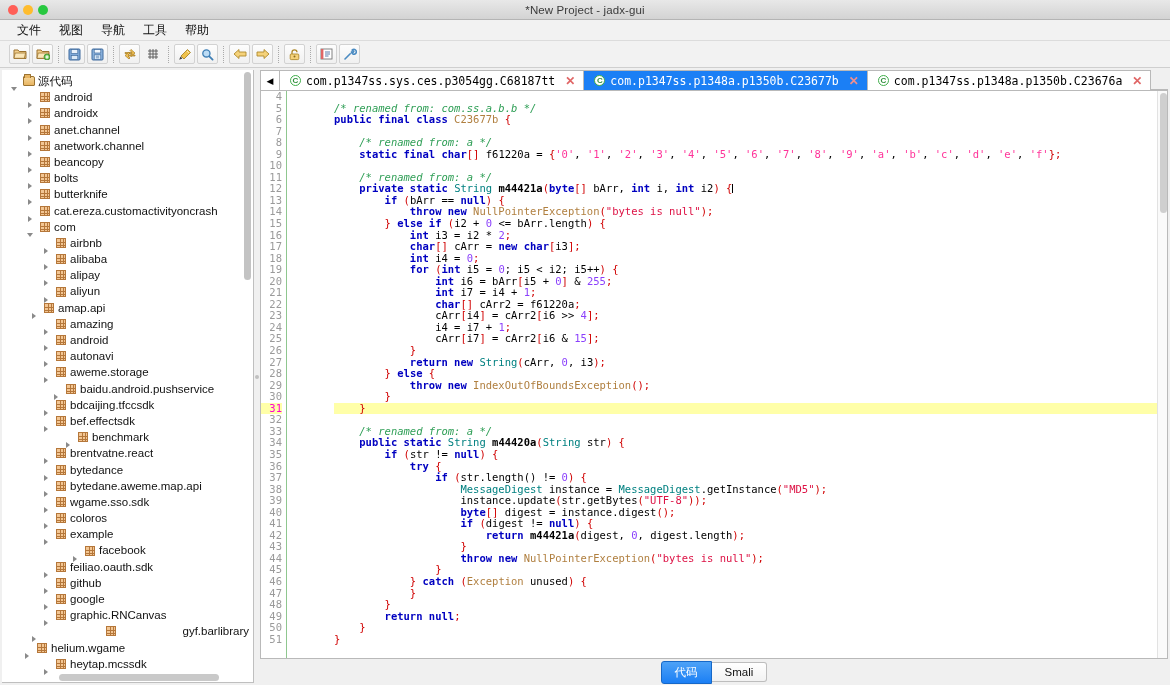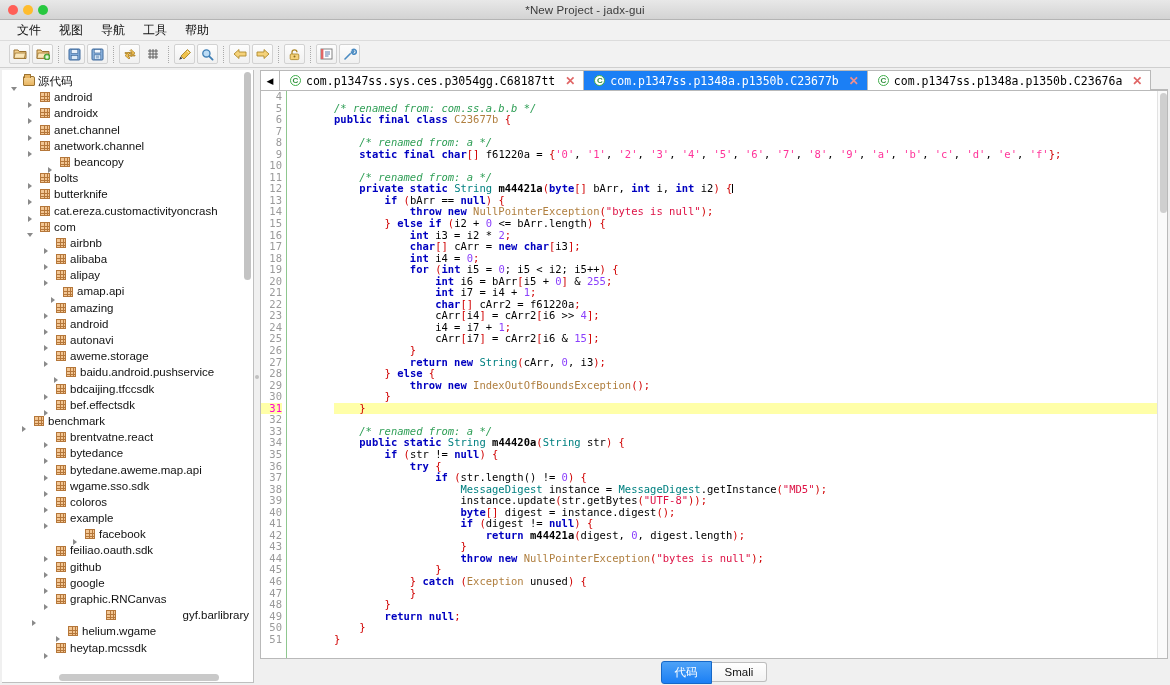--- a/index.html
+++ b/index.html
@@ -488,21 +488,21 @@
             </span>
             <span class="tlabel">anet.channel</span>
           </div>
           <div class="tnode" style="padding-left: 22px;">
             <span class="twist closed"></span>
             <span class="ticon">
               <span class="ic-pkg"></span>
             </span>
             <span class="tlabel">anetwork.channel</span>
           </div>
-          <div class="tnode" style="padding-left: 22px; margin-left: 20px;">
+          <div class="tnode" style="padding-left: 22px;">
             <span class="twist closed"></span>
             <span class="ticon">
               <span class="ic-pkg"></span>
             </span>
             <span class="tlabel">beancopy</span>
           </div>
           <div class="tnode" style="padding-left: 22px;">
             <span class="twist closed"></span>
             <span class="ticon">
               <span class="ic-pkg"></span>
@@ -544,21 +544,28 @@
             </span>
             <span class="tlabel">alibaba</span>
           </div>
           <div class="tnode" style="padding-left: 38px;">
             <span class="twist closed"></span>
             <span class="ticon">
               <span class="ic-pkg"></span>
             </span>
             <span class="tlabel">alipay</span>
           </div>
-          <div class="tnode" style="padding-left: 45px;">
+          <div class="tnode" style="padding-left: 38px;">
+            <span class="twist closed"></span>
+            <span class="ticon">
+              <span class="ic-pkg"></span>
+            </span>
+            <span class="tlabel">aliyun</span>
+          </div>
+          <div class="tnode" style="padding-left: 26px;">
             <span class="twist closed"></span>
             <span class="ticon">
               <span class="ic-pkg"></span>
             </span>
             <span class="tlabel">amap.api</span>
           </div>
           <div class="tnode" style="padding-left: 38px;">
             <span class="twist closed"></span>
             <span class="ticon">
               <span class="ic-pkg"></span>
@@ -600,21 +607,21 @@
             </span>
             <span class="tlabel">bdcaijing.tfccsdk</span>
           </div>
           <div class="tnode" style="padding-left: 38px;">
             <span class="twist closed"></span>
             <span class="ticon">
               <span class="ic-pkg"></span>
             </span>
             <span class="tlabel">bef.effectsdk</span>
           </div>
-          <div class="tnode" style="padding-left: 16px;">
+          <div class="tnode" style="padding-left: 60px;">
             <span class="twist closed"></span>
             <span class="ticon">
               <span class="ic-pkg"></span>
             </span>
             <span class="tlabel">benchmark</span>
           </div>
           <div class="tnode" style="padding-left: 38px;">
             <span class="twist closed"></span>
             <span class="ticon">
               <span class="ic-pkg"></span>
@@ -691,21 +698,21 @@
             </span>
             <span class="tlabel">graphic.RNCanvas</span>
           </div>
           <div class="tnode" style="padding-left: 26px; justify-content: space-between;">
             <span class="twist closed"></span>
             <span class="ticon">
               <span class="ic-pkg"></span>
             </span>
             <span class="tlabel">gyf.barlibrary</span>
           </div>
-          <div class="tnode" style="padding-left: 50px;">
+          <div class="tnode" style="padding-left: 19px;">
             <span class="twist closed"></span>
             <span class="ticon">
               <span class="ic-pkg"></span>
             </span>
             <span class="tlabel">helium.wgame</span>
           </div>
           <div class="tnode" style="padding-left: 38px;">
             <span class="twist closed"></span>
             <span class="ticon">
               <span class="ic-pkg"></span>

